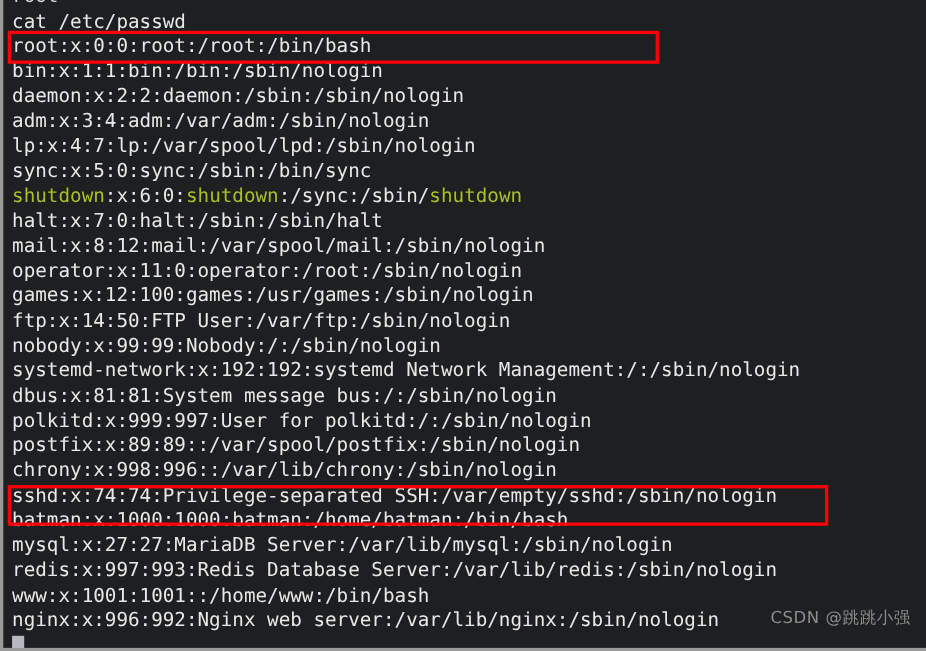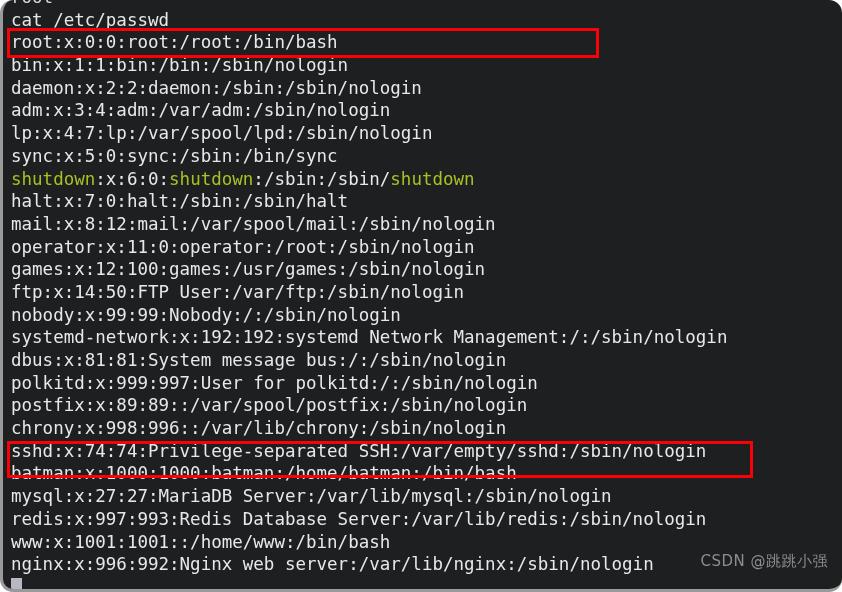--- a/index.html
+++ b/index.html
@@ -10,21 +10,20 @@
   #terminal-window {
     position: relative;
     width: 842px;
     height: 592px;
     background: #1d1f21;
     overflow: hidden;
     font-family: "DejaVu Sans Mono", "Liberation Mono", monospace;
     box-sizing: border-box;
     border-left: 3px solid #9a9a9a;
     border-bottom: 3px solid #9a9a9a;
-    border-radius: 13px;
   }
   #screen {
     position: absolute;
     left: 0;
     top: -14px;
     width: 842px;
     padding-left: 8px;
     box-sizing: border-box;
   }
   .line {
@@ -94,21 +93,21 @@
 
     <div class="line">cat /etc/passwd</div>
 
     <div class="line">root:x:0:0:root:/root:/bin/bash</div>
     <div class="line">bin:x:1:1:bin:/bin:/sbin/nologin</div>
     <div class="line">daemon:x:2:2:daemon:/sbin:/sbin/nologin</div>
     <div class="line">adm:x:3:4:adm:/var/adm:/sbin/nologin</div>
     <div class="line">lp:x:4:7:lp:/var/spool/lpd:/sbin/nologin</div>
     <div class="line">sync:x:5:0:sync:/sbin:/bin/sync</div>
 
-    <div class="line"><span class="seg-shutdown">shutdown</span><span>:x:6:0:</span><span class="seg-shutdown">shutdown</span><span>:/sbin:/sbin/</span><span class="seg-shutdown">shutdown</span></div>
+    <div class="line"><span class="seg-shutdown">shutdown</span><span>:x:6:0:</span><span class="seg-shutdown">shutdown</span><span>:/sync:/sbin/</span><span class="seg-shutdown">shutdown</span></div>
 
     <div class="line">halt:x:7:0:halt:/sbin:/sbin/halt</div>
     <div class="line">mail:x:8:12:mail:/var/spool/mail:/sbin/nologin</div>
     <div class="line">operator:x:11:0:operator:/root:/sbin/nologin</div>
     <div class="line">games:x:12:100:games:/usr/games:/sbin/nologin</div>
     <div class="line">ftp:x:14:50:FTP User:/var/ftp:/sbin/nologin</div>
     <div class="line">nobody:x:99:99:Nobody:/:/sbin/nologin</div>
     <div class="line">systemd-network:x:192:192:systemd Network Management:/:/sbin/nologin</div>
     <div class="line">dbus:x:81:81:System message bus:/:/sbin/nologin</div>
     <div class="line">polkitd:x:999:997:User for polkitd:/:/sbin/nologin</div>

